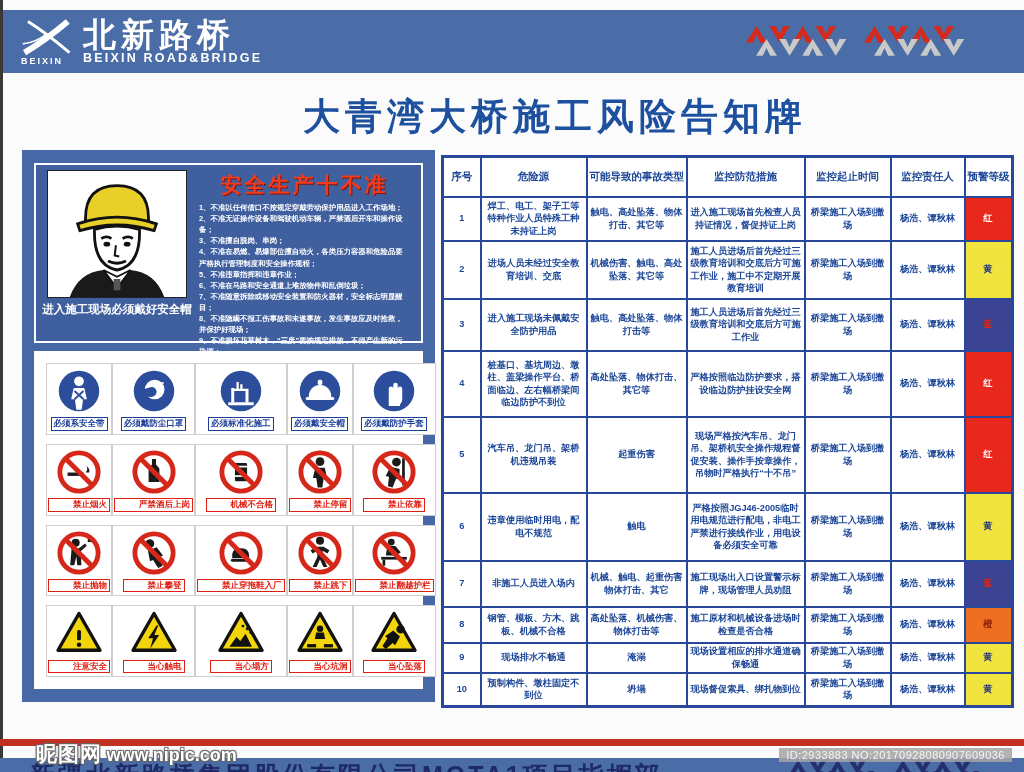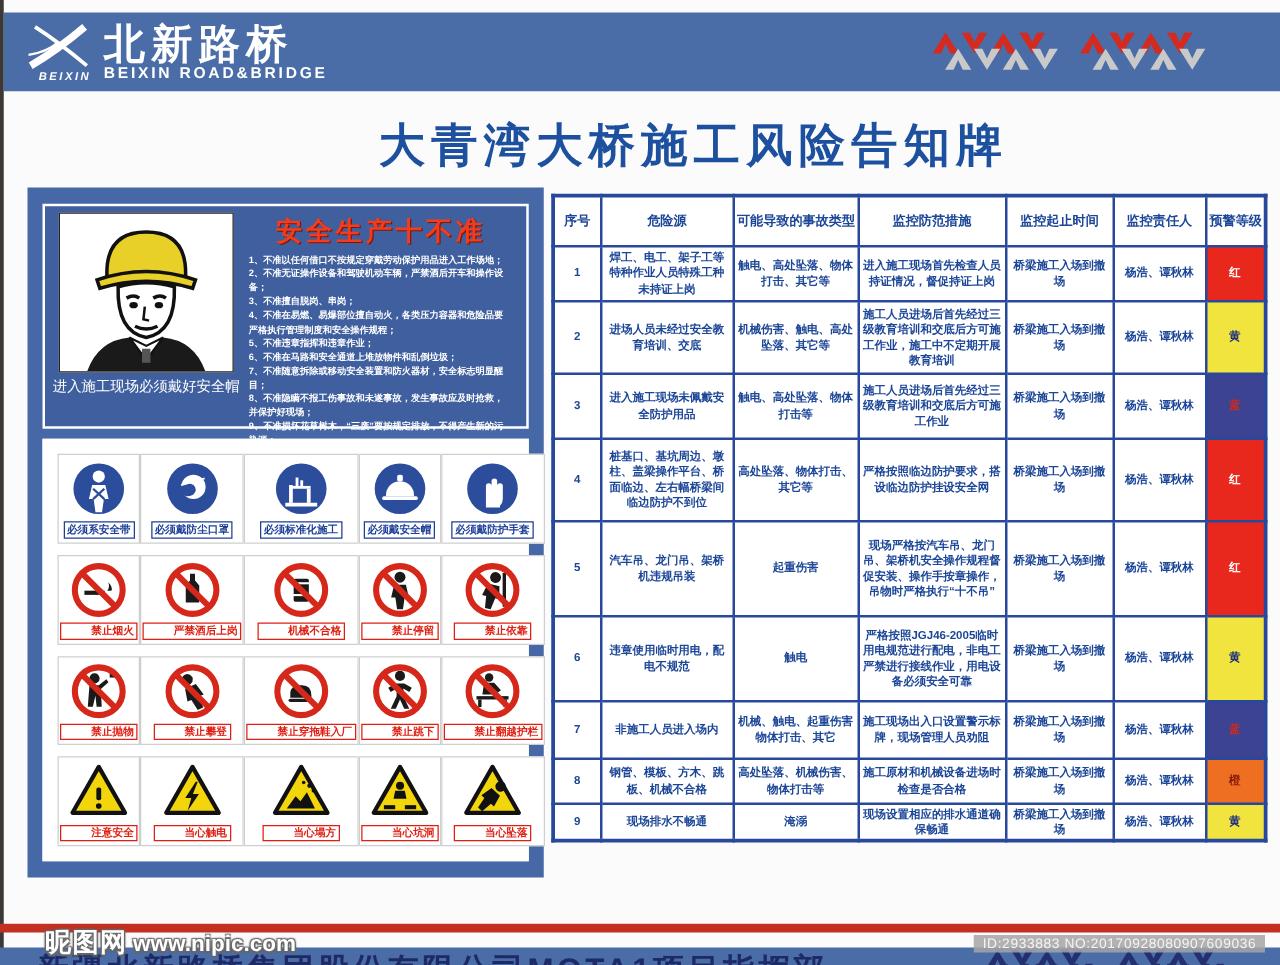--- a/index.html
+++ b/index.html
@@ -5,40 +5,40 @@
   * { margin:0; padding:0; box-sizing:border-box; }
   html,body { width:1024px; height:772px; }
   body { position:relative; background:#fbfbfb; overflow:hidden;
          font-family:"Liberation Sans","DejaVu Sans",sans-serif; }
   .left-edge { position:absolute; left:0; top:0; width:3px; height:772px; background:#3c3836; }
 
   
   .header { position:absolute; left:3px; top:10px; width:1021px; height:63px;
             background:#4a6da8; display:flex; align-items:center; }
   .logo { display:flex; align-items:flex-end; margin-left:18px; gap:10px; }
-  .logo-mark-wrap { display:flex; flex-direction:column; align-items:flex-end;font-style:italic; }
+  .logo-mark-wrap { display:flex; flex-direction:column; align-items:flex-start; }
   .logo-mark { width:52px; height:38px; }
   .logo-mark-label { color:#fff; font-size:9px; font-weight:bold; letter-spacing:2px; }
   .logo-text { display:flex; flex-direction:column; line-height:1.05; }
   .logo-cn { color:#fff; font-size:33px; font-weight:bold; letter-spacing:5px; }
   .logo-en { color:#fff; font-size:12.5px; font-weight:bold; letter-spacing:2.2px; }
   .chevrons { position:absolute; right:28px; top:16px; width:250px; height:34px; }
 
   
   .title { position:absolute; left:285px; top:92px; width:540px; text-align:center;
            font-size:37px; font-weight:bold; color:#1d509e; letter-spacing:5px; white-space:nowrap; }
 
   
   .panel { position:absolute; left:22px; top:150px; width:413px; height:552px; background:#4668a6; }
   .box { position:absolute; left:12px; right:12px; border:2px solid #fff; background:#3f5f9f; }
   .box1 { top:13px; height:180px; display:flex; padding:5px; }
   .worker-col { width:152px; display:flex; flex-direction:column; align-items:center; }
   .worker-card { width:140px; height:128px; background:#fff; border:1px solid #222; overflow:hidden; }
   .worker-card svg { width:100%; height:100%; }
-  .caption { margin-top:4px; color:#fff; font-weight:normal; font-size:11.5px; white-space:nowrap;text-align:center; }
+  .caption { margin-top:4px; color:#fff; font-weight:bold; font-size:11.5px; white-space:nowrap;text-align:center; }
   .rules-col { flex:1; padding:1px 6px 0 6px; }
   .rules-title { text-align:center; color:#f23c1c; font-size:21px; font-weight:bold;
                  letter-spacing:3px; text-shadow:1px 1px 0 #7e1608; margin-bottom:3px; white-space:nowrap; }
   .rules-list { color:#fff; font-size:7.4px; font-weight:bold; line-height:1.5; }
   .rule-line { text-indent:0; }
 
   .box2 { top:201px; bottom:13px; padding:10px; display:grid;
           grid-template-columns:repeat(5,1fr); gap:9px 0; background:#ffffff; }
   .sign-card { background:#fff; border:1px solid #cfcfcf; display:flex; flex-direction:column;
                align-items:center; justify-content:space-between; padding:3px 1px 3px 1px; }
@@ -484,20 +484,29 @@
       </tr>
       <tr style="height: 30px;">
         <td>9</td>
         <td>现场排水不畅通</td>
         <td>淹溺</td>
         <td>现场设置相应的排水通道确保畅通</td>
         <td>桥梁施工入场到撤场</td>
         <td>杨浩、谭秋林</td>
         <td class="level-cell" style="background: rgb(242, 228, 62); color: rgb(29, 47, 125);">黄</td>
       </tr>
+      <tr style="height: 34px;">
+        <td>10</td>
+        <td>预制构件、墩柱固定不到位</td>
+        <td>坍塌</td>
+        <td>现场督促索具、绑扎物到位</td>
+        <td>桥梁施工入场到撤场</td>
+        <td>杨浩、谭秋林</td>
+        <td class="level-cell" style="background: rgb(242, 228, 62); color: rgb(29, 47, 125);">黄</td>
+      </tr>
     </tbody>
 </table>
 
 <div class="stripe-red"></div>
 <div class="band-blue">
   <div class="banner-text">新疆北新路桥集团股份有限公司MOTA1项目指挥部</div>
   <svg class="banner-chevrons" viewBox="0 0 210 26" id="banner-chevrons">
       <path d="M0 16 L10 0 L20 16 L13.5 16 L10 8.5 L6.5 16 Z" fill="#242f6e" transform="translate(0,0) scale(0.9)"></path>
       <path d="M0 0 L6.5 0 L10 7.5 L13.5 0 L20 0 L10 16 Z" fill="#242f6e" transform="translate(19.8,0) scale(0.9)"></path>
       <path d="M0 16 L10 0 L20 16 L13.5 16 L10 8.5 L6.5 16 Z" fill="#242f6e" transform="translate(39.6,0) scale(0.9)"></path>

